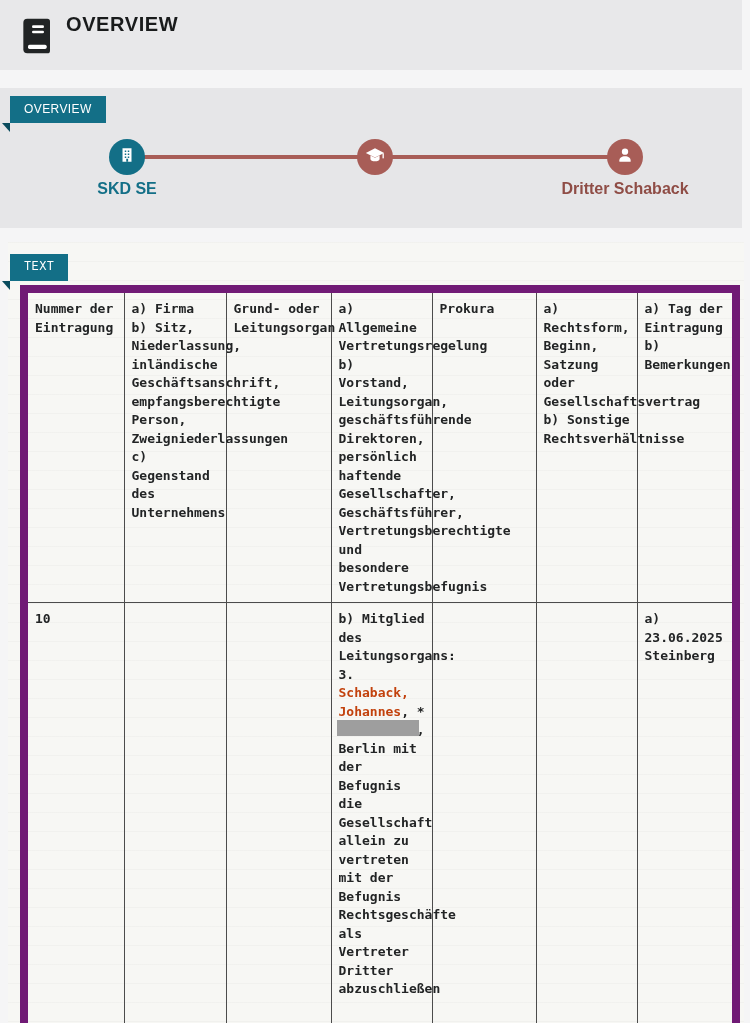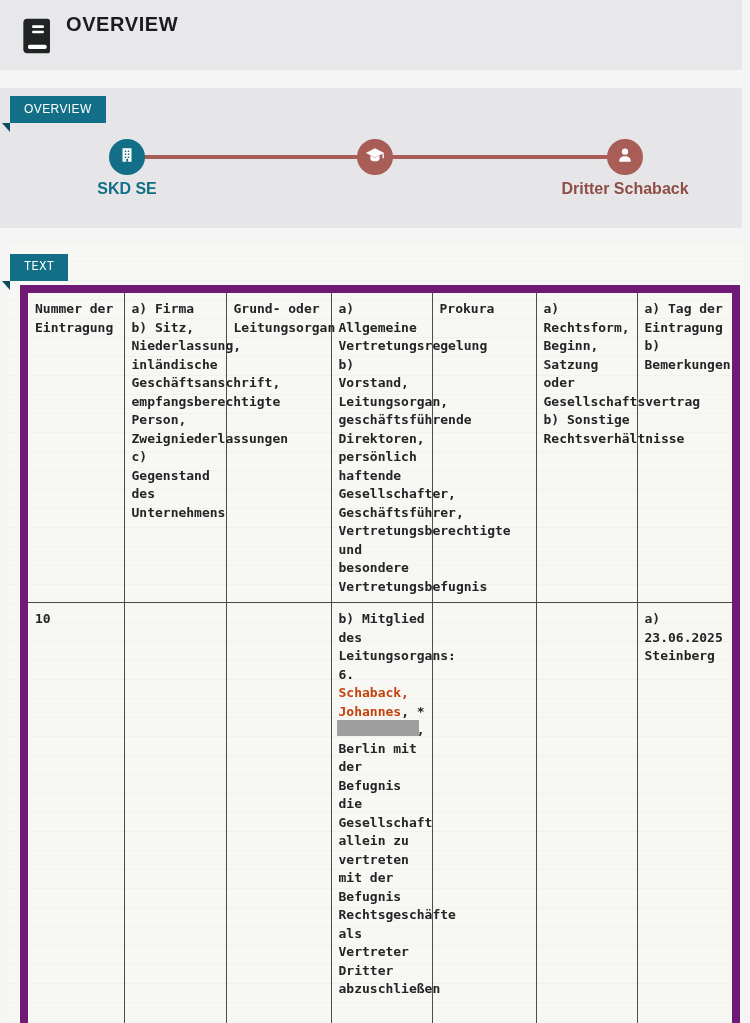--- a/index.html
+++ b/index.html
@@ -275,21 +275,21 @@
     <td>
           <span class="cell"></span>
         </td>
     <td>
           <span class="cell"></span>
         </td>
     <td>
       <span class="cell"><span>b) Mitglied
 des
 Leitungsorgans:
-6.
+3.
 </span><span class="entity-link">Schaback,
 Johannes</span><span>, *
 </span><span class="redacted">..........</span><span>,
 Berlin mit
 der
 Befugnis
 die
 Gesellschaft
 allein zu
 vertreten

